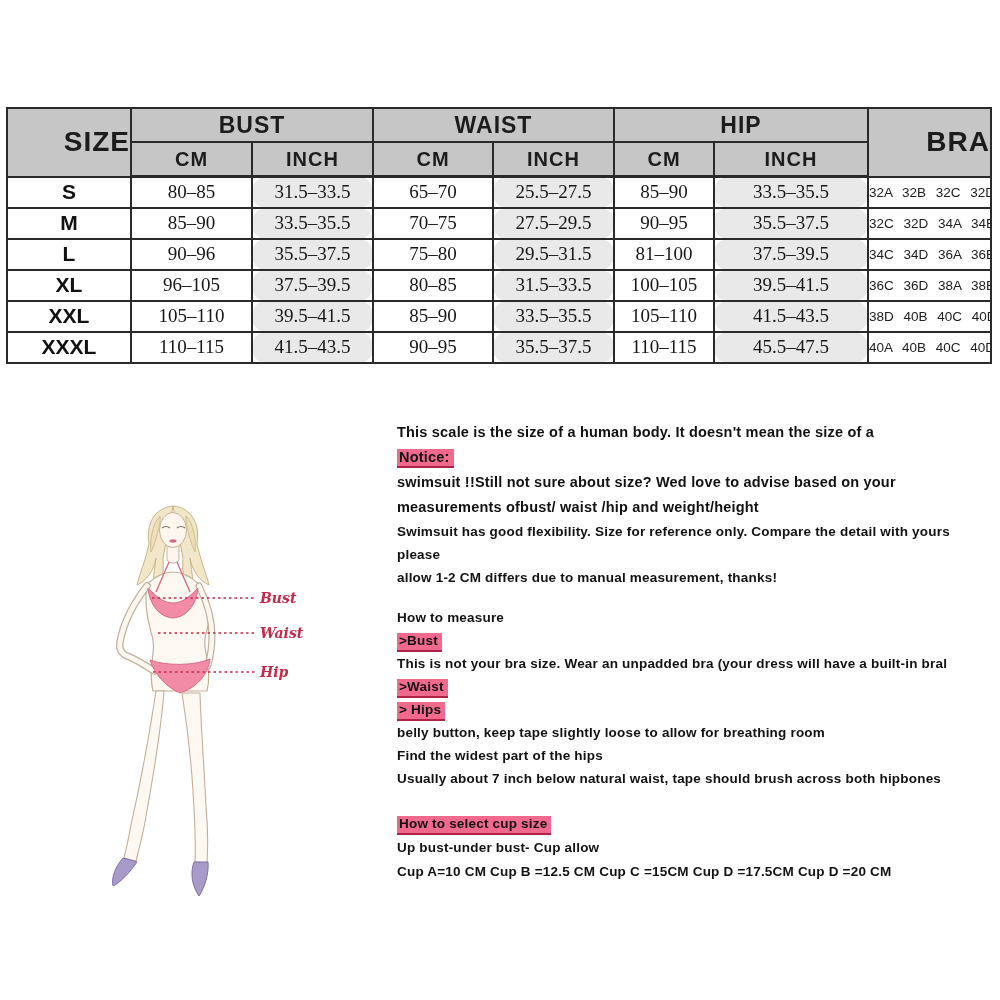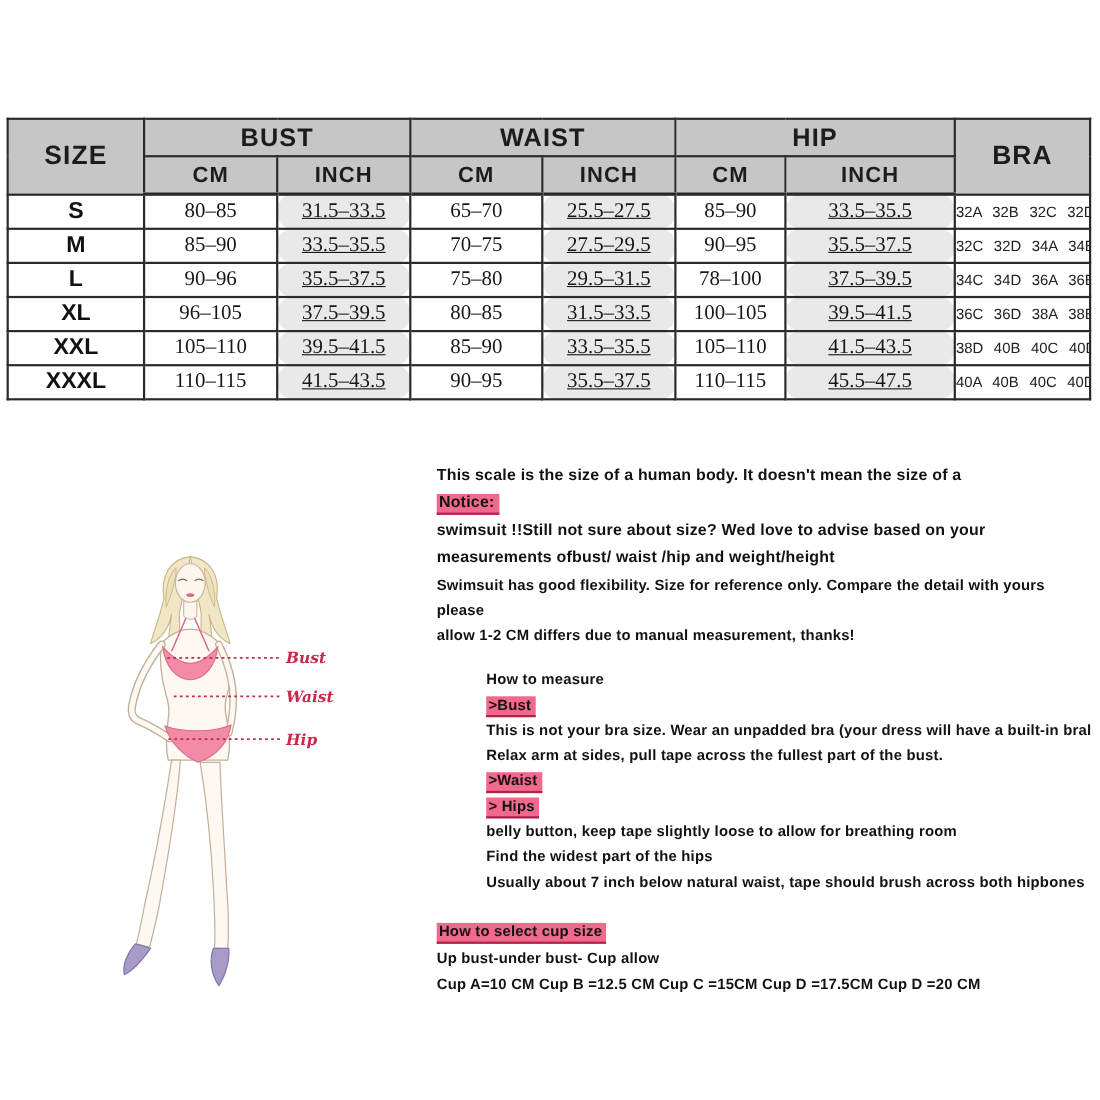--- a/index.html
+++ b/index.html
@@ -9,36 +9,36 @@
   
   .size-table{position:absolute;left:6px;top:107px;width:984px;border-collapse:collapse;
               table-layout:fixed;}
   .size-table td,.size-table th{border:2px solid #2a2a2a;text-align:center;vertical-align:middle;
               padding:0;overflow:hidden;white-space:nowrap;}
   .size-table .hdr{background:#c6c6c6;font-weight:600;color:#1c1c1c;}
   .size-table .group{font-size:23px;height:32px;letter-spacing:1px;}
   .size-table .sub{font-size:20px;height:32px;border-bottom-width:3px;letter-spacing:1px;}
   .size-table .sizecell{font-size:21px;font-weight:700;color:#111;}
   .size-table .num{font-family:"Liberation Serif",serif;font-size:19px;color:#161616;border-radius:14px;}
-  .size-table .inchcol{background:#e9e9e9;text-decoration:underline;}
+  .size-table .inchcol{background:#e9e9e9;}
   .size-table .bracell{font-size:13.5px;color:#222;word-spacing:6px;font-weight:500;}
   .size-table tr.datarow{height:31px;}
-  .size-table .spanhdr{font-size:24px;letter-spacing:1px;}
+  .size-table .spanhdr{font-size:28px;letter-spacing:1px;text-align:right;}
 
   
   .figure-wrap{position:absolute;left:100px;top:500px;width:290px;height:435px;}
 
   
   .notes{position:absolute;left:397px;top:420px;width:596px;color:#121212;}
   .tline{font-weight:700;font-size:13.5px;line-height:23px;letter-spacing:.2px;}
   .nline{font-weight:700;font-size:14.5px;line-height:25px;letter-spacing:.2px;}
   .hl{background:#f2698e;display:inline-block;padding:0 4px 1px 2px;
       border-bottom:2px solid #b02246;line-height:16px;}
   .gap14{} .gap17{margin-top:17px;} .gap20{margin-top:22px;}
-  .mline{font-weight:700;font-size:13.5px;line-height:23px;letter-spacing:.2px;margin-left:45px;}
+  .mline{font-weight:700;font-size:13.5px;line-height:23px;letter-spacing:.2px;}
   .cline{font-weight:700;font-size:13.5px;line-height:24px;letter-spacing:.2px;}
 </style>
 </head>
 <body>
 
 <div class="canvas">
 
   <table class="size-table">
     <colgroup>
       <col style="width:124px">
@@ -85,21 +85,21 @@
       <td class="num">90–95</td>
       <td class="num inchcol">35.5–37.5</td>
       <td class="bracell">32C 32D 34A 34B</td>
     </tr>
     <tr class="datarow">
       <td class="sizecell">L</td>
       <td class="num">90–96</td>
       <td class="num inchcol">35.5–37.5</td>
       <td class="num">75–80</td>
       <td class="num inchcol">29.5–31.5</td>
-      <td class="num">78–100</td>
+      <td class="num">81–100</td>
       <td class="num inchcol">37.5–39.5</td>
       <td class="bracell">34C 34D 36A 36B</td>
     </tr>
     <tr class="datarow">
       <td class="sizecell">XL</td>
       <td class="num">96–105</td>
       <td class="num inchcol">37.5–39.5</td>
       <td class="num">80–85</td>
       <td class="num inchcol">31.5–33.5</td>
       <td class="num">100–105</td>
@@ -181,21 +181,20 @@
     <div class="nline"><span class="hl">Notice:</span></div>
     <div class="nline">swimsuit !!Still not sure about size? Wed love to advise based on your</div>
     <div class="nline">measurements ofbust/ waist /hip and weight/height</div>
 
     <div class="tline gap14">Swimsuit has good flexibility. Size for reference only. Compare the detail with yours please</div>
     <div class="tline">allow 1-2 CM differs due to manual measurement, thanks!</div>
 
     <div class="mline gap17">How to measure</div>
     <div class="mline"><span class="hl">&gt;Bust</span></div>
     <div class="mline">This is not your bra size. Wear an unpadded bra (your dress will have a built-in bral</div>
-    <div class="mline">Relax arm at sides, pull tape across the fullest part of the bust.</div>
     <div class="mline"><span class="hl">&gt;Waist</span></div>
     <div class="mline"><span class="hl">&gt; Hips</span></div>
     <div class="mline">belly button, keep tape slightly loose to allow for breathing room</div>
     <div class="mline">Find the widest part of the hips</div>
     <div class="mline">Usually about 7 inch below natural waist, tape should brush across both hipbones</div>
 
     <div class="cline gap20"><span class="hl">How to select cup size</span></div>
     <div class="cline">Up bust-under bust- Cup allow</div>
     <div class="cline">Cup A=10 CM Cup B =12.5 CM Cup C =15CM Cup D =17.5CM Cup D =20 CM</div>
   </div>

